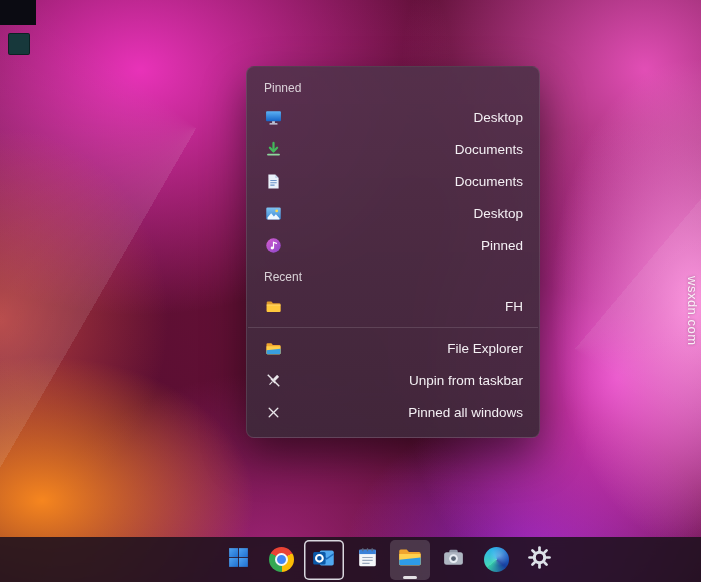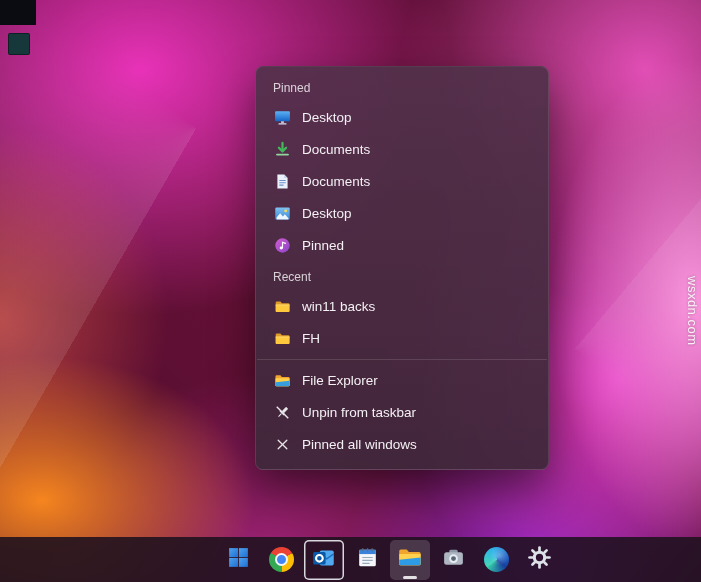--- a/index.html
+++ b/index.html
@@ -26,29 +26,29 @@
       conic-gradient(from 40deg at 82% 60%, rgba(255,255,255,0.07), rgba(255,255,255,0) 25%);
   }
 
   .shortcut1 { position:absolute; left:0; top:0; width:36px; height:25px; background:#0b0b12; }
   .shortcut2 { position:absolute; left:8px; top:33px; width:22px; height:22px; background:#17383b; border:1px solid rgba(0,0,0,0.4); border-radius:2px; }
 
   .watermark { position:absolute; right:1px; top:276px; writing-mode:vertical-rl;
     color:rgba(255,255,255,0.88); font-size:13px; letter-spacing:0.5px; text-shadow:0 0 3px rgba(0,0,0,0.35); }
 
   
-  .jumplist { position:absolute; left:255px; top:66px; width:294px;
+  .jumplist { position:absolute; left:246px; top:66px; width:294px;
     background:linear-gradient(rgba(80,50,74,0.92), rgba(62,40,58,0.94));
     backdrop-filter:blur(26px) saturate(130%);
     border:1px solid rgba(255,255,255,0.10); border-radius:8px;
     box-shadow:0 18px 44px rgba(0,0,0,0.48);
     padding:5px 0 9px; color:#fff; }
   .jl-header { height:29px; display:flex; align-items:center; padding:2px 16px 0 17px;
     font-size:12px; color:rgba(255,255,255,0.78); }
-  .jl-item { height:32px; display:flex; align-items:center; gap:11px; padding:0 16px 0 17px; cursor:default; }
+  .jl-item { height:32px; display:flex; align-items:center; gap:11px; padding:0 16px 0 17px; cursor:default;justify-content:space-between; }
   .jl-icon { width:18px; height:18px; flex:0 0 18px; display:flex; align-items:center; justify-content:center; }
   .jl-label { font-size:13.5px; color:#f4f0f4; white-space:nowrap; }
   .jl-sep { height:1px; background:rgba(255,255,255,0.13); margin:5px 1px 4px 1px; }
 
   
   .taskbar { position:absolute; left:0; right:0; bottom:0; height:45px;
     background:rgba(30,17,30,0.88); backdrop-filter:blur(22px);
     display:flex; align-items:center; justify-content:center; }
   .tb-strip { display:flex; align-items:center; gap:3px; transform:translateX(38px); }
   .tb-btn { position:relative; width:40px; height:40px; border-radius:5px;
@@ -151,30 +151,20 @@
           <circle cx="8" cy="8" r="6.8" fill="url(#mus)"></circle>
           <circle cx="6.7" cy="10.4" r="1.35" fill="#fff"></circle>
           <path d="M8 10.4 V5 l2.8 1" stroke="#fff" stroke-width="1.1" fill="none" stroke-linecap="round"></path>
         </svg>
       </span>
       <span class="jl-label">Pinned</span>
     </div>
 
     <div class="jl-header">Recent</div>
 
-    <div class="jl-item">
-      <span class="jl-icon">
-        <svg width="17" height="17" viewBox="0 0 16 16">
-          <path d="M1.6 4.2 q0-1 1-1 h3.4 l1.5 1.7 h6 q1 0 1 1 v6.3 q0 1-1 1 H2.6 q-1 0-1-1 z" fill="#de9b2d"></path>
-          <path d="M1.6 6.1 h13 v6.1 q0 1-1 1 H2.6 q-1 0-1-1 z" fill="#ffc83d"></path>
-          <path d="M1.6 6.1 h13 v1.1 H1.6 z" fill="#ffda7a" opacity="0.65"></path>
-        </svg>
-      </span>
-      <span class="jl-label">win11 backs</span>
-    </div>
 
 
 
     <div class="jl-item">
       <span class="jl-icon">
         <svg width="17" height="17" viewBox="0 0 16 16">
           <path d="M1.6 4.2 q0-1 1-1 h3.4 l1.5 1.7 h6 q1 0 1 1 v6.3 q0 1-1 1 H2.6 q-1 0-1-1 z" fill="#de9b2d"></path>
           <path d="M1.6 6.1 h13 v6.1 q0 1-1 1 H2.6 q-1 0-1-1 z" fill="#ffc83d"></path>
           <path d="M1.6 6.1 h13 v1.1 H1.6 z" fill="#ffda7a" opacity="0.65"></path>
         </svg>

